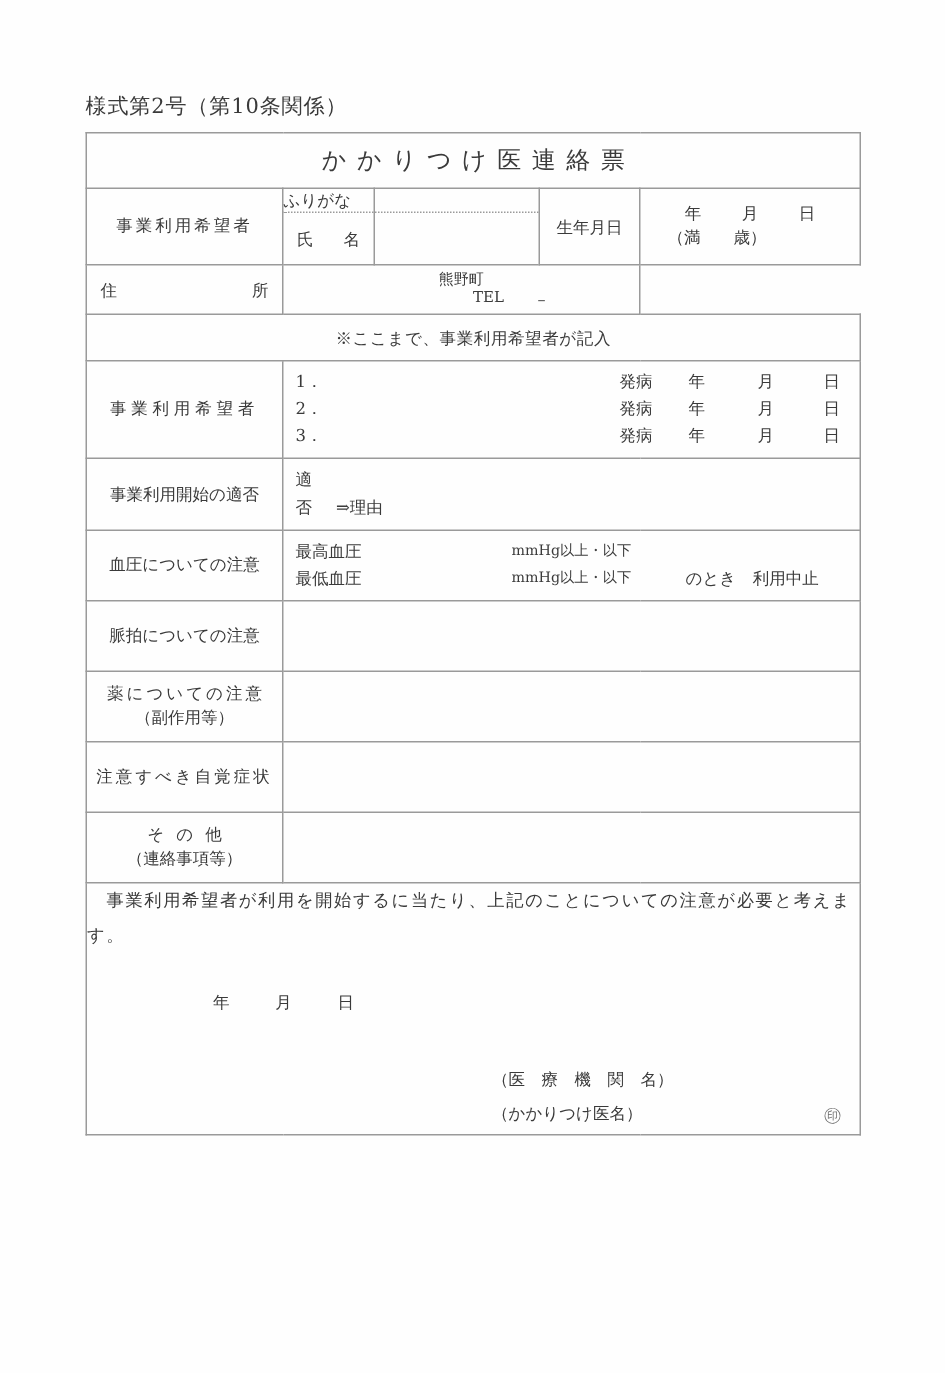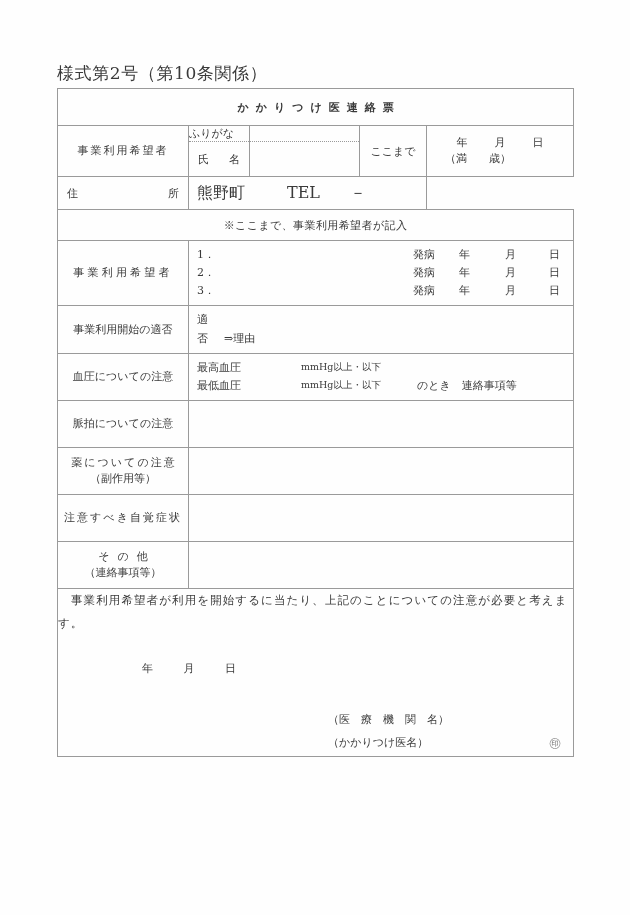--- a/index.html
+++ b/index.html
@@ -19,21 +19,21 @@
     position: absolute;
     left: 0; top: 0;
     width: 630px;
     height: 915px;
     background: #fefefe;
   }
   .form-number {
     position: absolute;
     left: 57px;
     top: 62px;
-    font-size: 17px;
+    font-size: 14px;
     letter-spacing: 0.6px;
     white-space: nowrap;
     color: #3a3a3a;
     text-align: right;
   }
   table.main-table {
     position: absolute;
     left: 57px;
     top: 88px;
     width: 516px;
@@ -48,24 +48,23 @@
     padding: 0;
   }
   .cell-pad { padding: 4px 6px; }
 
   
   .title-row td {
     height: 36px;
     text-align: center;
   }
   .doc-title {
-    font-size: 11px;
+    font-size: 16px;
     letter-spacing: 7px;
     padding-left: 7px;
-    font-weight: bold;
   }
 
   
   .label-cell {
     text-align: center;
     font-size: 11px;
     line-height: 1.45;
   }
   .spread {
     letter-spacing: 3.2px;
@@ -99,28 +98,29 @@
   .dob-line1 {
     display: flex;
     justify-content: space-around;
     padding: 0 16px;
   }
   .dob-line2 { text-align: left; padding-left: 18px; }
 
   .addr-value {
     display: flex;
     align-items: center;
-    font-size: 16px;
+    font-size: 10px;
     padding: 0 8px;
+    flex-direction: column;
   }
   .addr-text { flex: 0 0 auto; }
   .tel-wrap {
     margin-left: auto;
     display: flex;
-    gap: 30px;
+    gap: 20px;
     padding-right: 52px;
   }
 
   .note-row td {
     height: 30px;
     text-align: center;
     font-size: 11px;
     padding-right: 10px;
     letter-spacing: 0.4px;
   }
@@ -138,23 +138,23 @@
   .disease-no { width: 216px; flex: 0 0 216px; }
   .onset { flex: 0 0 46px; }
   .y-col { flex: 0 0 46px; text-align: left; }
   .m-col { flex: 0 0 44px; text-align: left; }
   .d-col { flex: 0 0 30px; text-align: left; }
 
   .fit-row { font-size: 11px; line-height: 1.65; padding: 5px 0 5px 8px; }
   .reason { padding-left: 16px; }
 
   .bp-row { font-size: 11px; line-height: 1.65; padding: 5px 0 5px 8px; }
-  .bp-line { display: flex; align-items: flex-start; }
+  .bp-line { display: flex; align-items: center; }
   .bp-name { flex: 0 0 104px; }
-  .bp-unit { flex: 0 0 110px; }
+  .bp-unit { flex: 0 0 110px; margin-left: 40px; }
   .bp-tail { padding-left: 6px; }
   .mmhg { font-size: 9.5px; }
 
   .blank-tall { height: 46px; }
 
   
   .statement-cell { padding: 14px 14px 18px 14px; }
   .statement-text {
     font-size: 11.5px;
     line-height: 2.0;
@@ -202,21 +202,21 @@
         <tr class="title-row">
       <td colspan="5">
         <span class="doc-title">かかりつけ医連絡票</span>
       </td>
     </tr>
 
     <tr>
       <td rowspan="2" class="label-cell spread-mid">事業利用希望者</td>
       <td class="cell-pad dotted-bottom">ふりがな</td>
       <td class="cell-pad dotted-bottom"></td>
-      <td rowspan="2" class="dob-label">ここまで</td>
+      <td rowspan="2" class="dob-label">生年月日</td>
       <td rowspan="2" class="dob-value">
         <div class="dob-line1">
           <span>年</span>
           <span>月</span>
           <span>日</span>
         </div>
         <div class="dob-line2">（満　　歳）</div>
       </td>
     </tr>
 
@@ -298,21 +298,21 @@
       <td class="label-cell">血圧についての注意</td>
       <td colspan="4">
         <div class="bp-row">
           <div class="bp-line">
             <span class="bp-name">最高血圧</span>
             <span class="bp-unit mmhg">mmHg以上・以下</span>
           </div>
           <div class="bp-line">
             <span class="bp-name">最低血圧</span>
             <span class="bp-unit mmhg">mmHg以上・以下</span>
-            <span class="bp-tail">のとき　連絡事項等</span>
+            <span class="bp-tail">のとき　利用中止</span>
           </div>
         </div>
       </td>
     </tr>
 
     <tr>
       <td class="label-cell blank-tall">脈拍についての注意</td>
       <td colspan="4" class="cell-pad value-cell"></td>
     </tr>
 

